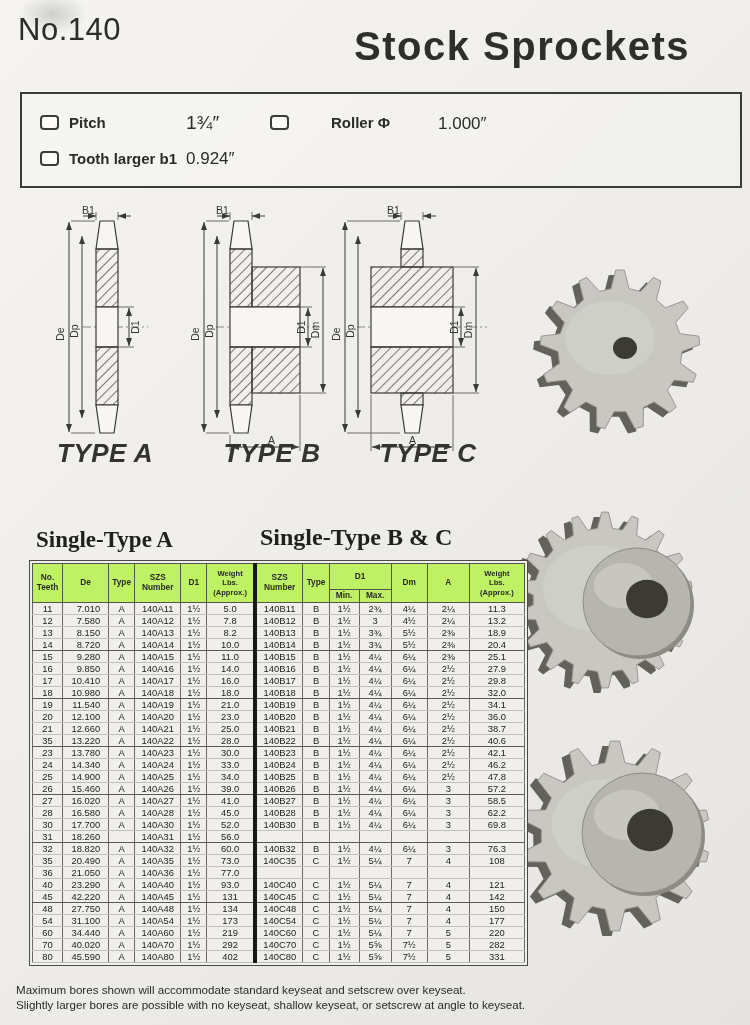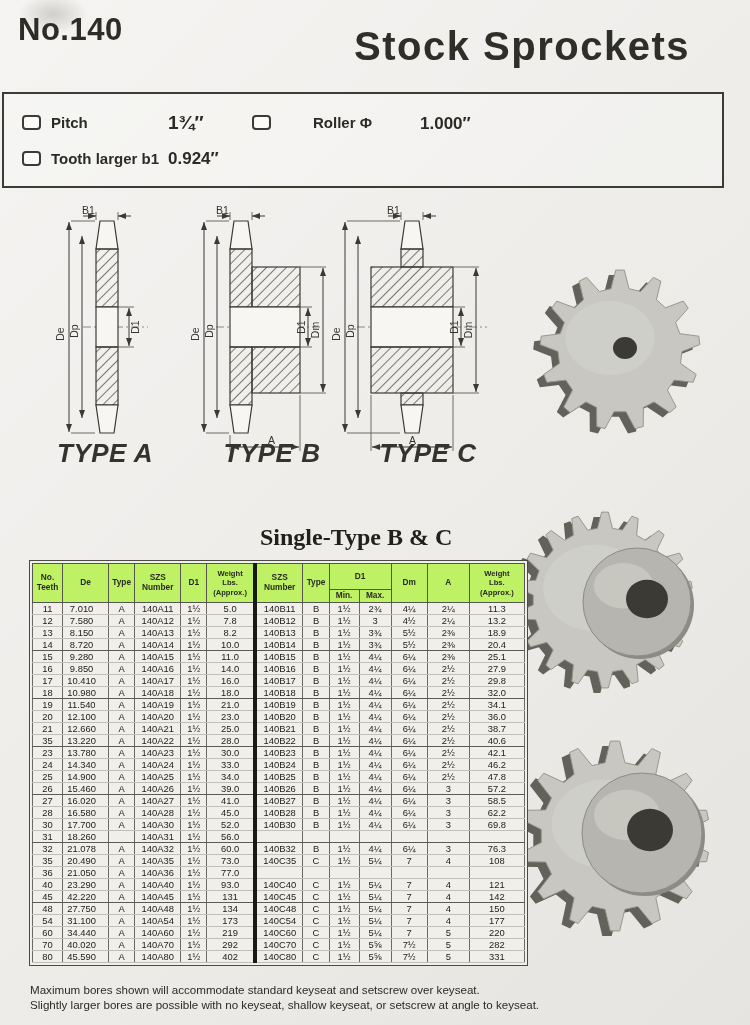--- a/index.html
+++ b/index.html
@@ -1,54 +1,54 @@
 <!DOCTYPE html>
 <html><head>
 <meta charset="utf-8">
 <style>
   html,body{margin:0;padding:0;background:#d8d7d3;}
   .page{position:relative;width:750px;height:1025px;overflow:hidden;
         background:linear-gradient(135deg,#f5f4f2 0%,#edece9 55%,#e5e4e0 100%);
         font-family:"Liberation Sans",sans-serif;color:#26261f;}
   .smudge{position:absolute;left:18px;top:-6px;width:70px;height:40px;
         background:radial-gradient(ellipse at center,rgba(110,110,104,0.28),transparent 70%);}
-  .catalog-no{position:absolute;left:18px;top:12px;font-size:31px;font-weight:bold;
+  .catalog-no{position:absolute;left:18px;top:12px;font-size:31px;font-weight:normal;
         letter-spacing:.5px;color:#2d2d28;text-align:right;}
   .main-title{position:absolute;left:0;right:60px;top:24px;text-align:right;
         font-size:40px;font-weight:bold;letter-spacing:1.5px;color:#2f2f2a;margin-left:12px;}
-  .spec-box{position:absolute;left:2px;top:92px;width:718px;height:92px;
+  .spec-box{position:absolute;left:20px;top:92px;width:718px;height:92px;
         border:2px solid #3c3c36;background:rgba(255,255,255,0.22);}
   .spec-item{position:absolute;display:flex;align-items:center;gap:10px;}
   .bullet{width:15px;height:11px;border:2px solid #3c3c36;border-radius:4px;background:#fcfbf9;flex:0 0 auto;}
   .spec-label{font-size:15px;font-weight:bold;color:#2c2c27;}
-  .spec-value{font-size:17px;font-weight:bold;color:#2c2c27;}
+  .spec-value{font-size:17px;font-weight:normal;color:#2c2c27;}
   .spec-value.big{font-size:19px;}
   
   .diag{position:absolute;}
   .diag text{font-family:"Liberation Sans",sans-serif;font-size:10.5px;fill:#35342f;}
   .caption{position:absolute;width:160px;text-align:center;font-size:26px;font-weight:bold;
         font-style:italic;color:#34332e;letter-spacing:.5px;}
   
   .tbl-title{position:absolute;font-family:"Liberation Serif",serif;font-weight:bold;color:#21211c;}
   #title-a{left:36px;top:527px;font-size:23px;}
   #title-bc{left:260px;top:524px;font-size:24px;}
   .table-wrap{position:absolute;left:29px;top:560px;border:1.5px solid #4b4b45;
         padding:2px;background:#f0efec;}
   table{border-collapse:collapse;table-layout:fixed;width:493px;}
   th{background:#bef264;border:1px solid #55554e;font-size:8.3px;font-weight:bold;
      padding:0;line-height:1.2;color:#2a2a24;}
   thead tr:first-child th{height:25px;}
   thead tr:last-child th{height:12px;}
   td{border-left:1px solid #6b6a62;border-right:1px solid #6b6a62;border-bottom:1px solid #c0bfb8;
      font-size:9.4px;height:11px;line-height:11px;padding:0;text-align:center;color:#22221d;
      white-space:nowrap;overflow:hidden;}
-  td.de{padding-right:8px;}
+  td.de{text-align:right;padding-right:8px;}
   .divR{border-right:4px solid #191915 !important;}
   tr.grp td{border-bottom:1.4px solid #5c5b52;}
-  .notes{position:absolute;left:30px;top:983px;font-size:11.6px;line-height:1.28;color:#2b2b25;}
+  .notes{position:absolute;left:16px;top:983px;font-size:11.6px;line-height:1.28;color:#2b2b25;}
   .photo{position:absolute;}
 </style>
 </head>
 <body>
 <div class="page">
 
 <div class="smudge"></div>
 <div class="catalog-no">No.140</div>
 <div class="main-title">Stock Sprockets</div>
 
@@ -207,20 +207,21 @@
 <svg class="photo" style="left:520px;top:733px;" width="220" height="212">
       <path d="M77.1,34.7L82.3,13.1L91.7,13.1L96.9,34.7L109.9,37.6L123.9,20.5L132.4,24.5L127.8,46.2L138.1,54.5L158.3,45.2L164.1,52.5L150.5,70.0L156.3,82.0L178.5,82.3L180.5,91.5L160.7,101.4L160.7,114.6L180.5,124.5L178.5,133.7L156.3,134.0L150.5,146.0L164.1,163.5L158.3,170.8L138.1,161.5L127.8,169.8L132.4,191.5L123.9,195.5L109.9,178.4L96.9,181.3L91.7,202.9L82.3,202.9L77.1,181.3L64.1,178.4L50.1,195.5L41.6,191.5L46.2,169.8L35.9,161.5L15.7,170.8L9.9,163.5L23.5,146.0L17.7,134.0L-4.5,133.7L-6.5,124.5L13.3,114.6L13.3,101.4L-6.5,91.5L-4.5,82.3L17.7,82.0L23.5,70.0L9.9,52.5L15.7,45.2L35.9,54.5L46.2,46.2L41.6,24.5L50.1,20.5L64.1,37.6Z" fill="#63625a"></path>
       <path d="M85.1,29.7L90.3,8.1L99.7,8.1L104.9,29.7L117.9,32.6L131.9,15.5L140.4,19.5L135.8,41.2L146.1,49.5L166.3,40.2L172.1,47.5L158.5,65.0L164.3,77.0L186.5,77.3L188.5,86.5L168.7,96.4L168.7,109.6L188.5,119.5L186.5,128.7L164.3,129.0L158.5,141.0L172.1,158.5L166.3,165.8L146.1,156.5L135.8,164.8L140.4,186.5L131.9,190.5L117.9,173.4L104.9,176.3L99.7,197.9L90.3,197.9L85.1,176.3L72.1,173.4L58.1,190.5L49.6,186.5L54.2,164.8L43.9,156.5L23.7,165.8L17.9,158.5L31.5,141.0L25.7,129.0L3.5,128.7L1.5,119.5L21.3,109.6L21.3,96.4L1.5,86.5L3.5,77.3L25.7,77.0L31.5,65.0L17.9,47.5L23.7,40.2L43.9,49.5L54.2,41.2L49.6,19.5L58.1,15.5L72.1,32.6Z" fill="#c8c7c1" stroke="#98978f" stroke-width="1"></path>
       <ellipse cx="85" cy="91" rx="53.28" ry="44.4" fill="#d6d5cf" opacity="0.55"></ellipse>
       <circle cx="125" cy="103" r="60" fill="#8d8c84"></circle>
       <circle cx="122" cy="100" r="60" fill="#b6b5af" stroke="#8d8c84" stroke-width="1"></circle>
       <ellipse cx="107" cy="82" rx="33" ry="25.2" fill="#cfcec8" opacity="0.7"></ellipse>
       <ellipse cx="130" cy="97" rx="23" ry="21.16" fill="#3b3a34"></ellipse>
     </svg>
 
+<div class="tbl-title" id="title-a">Single-Type A</div>
 <div class="tbl-title" id="title-bc">Single-Type B &amp; C</div>
 
 <div class="table-wrap">
   <table>
     <colgroup>
       <col style="width:30px">
           <col style="width:46px">
           <col style="width:26px">
           <col style="width:46px">
           <col style="width:26px">
@@ -549,21 +550,21 @@
             <td></td>
             <td></td>
             <td></td>
             <td></td>
             <td></td>
             <td></td>
             <td></td>
           </tr>
           <tr>
             <td>32</td>
-            <td class="de">21.078</td>
+            <td class="de">18.820</td>
             <td>A</td>
             <td>140A32</td>
             <td>1½</td>
             <td class="divR">60.0</td>
             <td>140B32</td>
             <td>B</td>
             <td>1½</td>
             <td>4¼</td>
             <td>6¼</td>
             <td>3</td>

